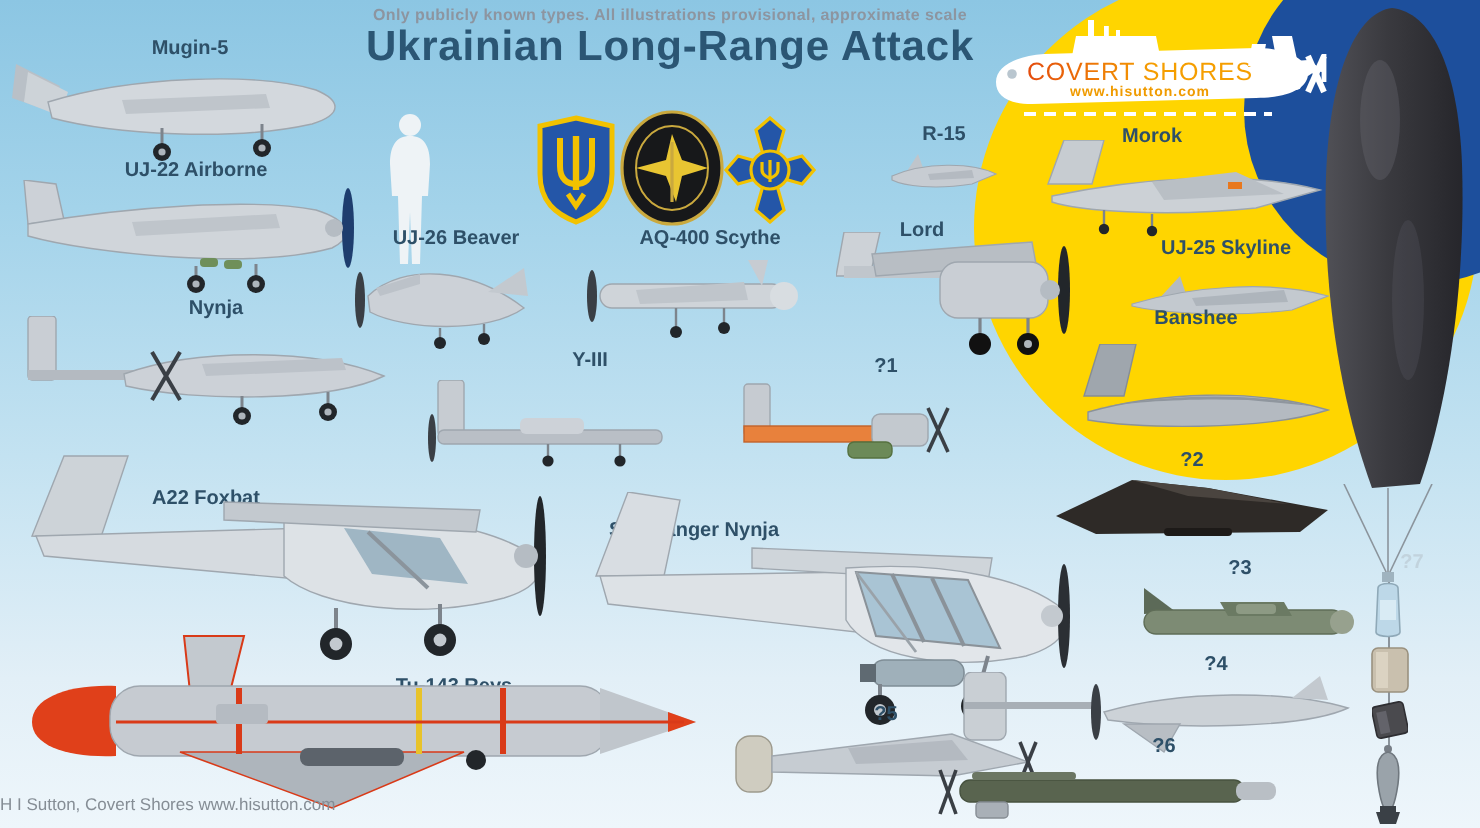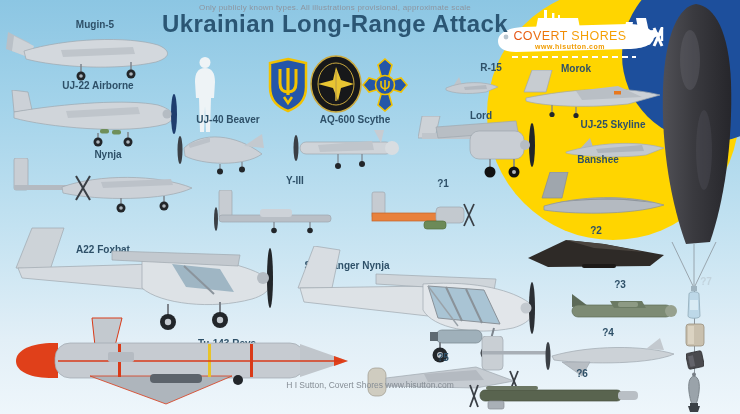--- a/index.html
+++ b/index.html
@@ -5,29 +5,29 @@
   html,body{margin:0;padding:0;background:#333;}
   #canvas{
     position:relative;width:740px;height:414px;overflow:hidden;
     font-family:"Liberation Sans",sans-serif;
     background:linear-gradient(180deg,#8cc6e3 0%,#a3d3ea 25%,#c3e2f1 55%,#e2eff7 82%,#eef6fb 100%);
   }
   .abs{position:absolute;}
   .circle{position:absolute;border-radius:50%;}
   #yellow-circle{left:487px;top:-12px;width:252px;height:252px;background:#ffd500;}
   #blue-circle{left:622px;top:-32px;width:174px;height:174px;background:#1d4f9c;}
-  #subtitle{left:110px;top:3px;width:450px;text-align:center;font-size:8px;color:#8d95a0;letter-spacing:.2px;}
-  #title{left:110px;top:13px;width:450px;text-align:center;font-weight:bold;font-size:24px;line-height:22px;color:#2b5674;letter-spacing:.4px;}
+  #subtitle{left:110px;top:3px;width:450px;text-align:center;font-size:8px;color:#8d95a0;letter-spacing:.2px;font-weight:bold;}
+  #title{left:110px;top:13px;width:450px;text-align:center;font-weight:bold;font-size:21px;line-height:22px;color:#2b5674;letter-spacing:.4px;}
   .lbl{position:absolute;transform:translateX(-50%);white-space:nowrap;font-size:10px;font-weight:bold;color:#2e5068;}
   .lbl.faint{color:#c2d3dd;font-weight:bold;}
   .art{position:absolute;}
   #logo-text{left:500px;top:29px;width:140px;text-align:center;font-weight:normal;font-size:12.5px;letter-spacing:.4px;
     background:linear-gradient(90deg,#e03a10 0%,#f59e00 55%);-webkit-background-clip:text;background-clip:text;color:transparent;}
   #logo-url{left:500px;top:43px;width:140px;text-align:center;font-size:7px;font-weight:bold;color:#f09b00;letter-spacing:.5px;}
-  #credit{left:0;top:380px;width:740px;text-align:center;font-size:8.5px;color:#858d95;}
+  #credit{left:0;top:397px;width:740px;font-size:8.5px;color:#858d95;}
 </style>
 </head>
 <body>
 
 <div id="canvas">
 
   <div id="yellow-circle" class="circle"></div>
   <div id="blue-circle" class="circle"></div>
 
   <svg class="art" style="left:652px;top:0" width="88" height="254" viewBox="0 0 88 254">
@@ -199,33 +199,33 @@
     <polygon points="90,60 232,60 166,88" fill="#aeb5bc" stroke="#d93a18" stroke-width="0.8"></polygon>
     <rect x="150" y="58" width="52" height="9" rx="4" fill="#5c636b"></rect>
     <rect x="118" y="28" width="3" height="33" fill="#d93a18"></rect>
     <rect x="250" y="28" width="3" height="33" fill="#d93a18"></rect>
     <rect x="208" y="28" width="3" height="33" fill="#e8c32a"></rect>
     <line x1="58" y1="45" x2="342" y2="45" stroke="#d93a18" stroke-width="1.6"></line>
     <rect x="108" y="36" width="26" height="10" rx="2" fill="#b5bbc2"></rect>
     <circle cx="238" cy="64" r="5" fill="#22262a"></circle>
   </svg>
 
-  <div class="lbl" style="left:228px;top:114px">UJ-40 Beaver</div>
+  <div class="lbl" style="left:228px;top:114px">UJ-26 Beaver</div>
   <svg class="art" style="left:172px;top:126px" width="98" height="50" viewBox="0 0 98 50">
     <ellipse cx="8" cy="24" rx="2.5" ry="14" fill="#3a3f45"></ellipse>
     <path d="M12,22 C30,5 64,8 90,28 C72,41 30,39 13,30 Z" fill="#ccd1d7" stroke="#9fa7af" stroke-width="0.7"></path>
     <polygon points="16,18 38,11 38,16 18,22" fill="#bcc2c9"></polygon>
     <polygon points="72,20 90,8 92,22" fill="#c3c9cf"></polygon>
     <line x1="48" y1="38" x2="48" y2="44" stroke="#7d848c" stroke-width="1.2"></line>
     <line x1="70" y1="36" x2="70" y2="42" stroke="#7d848c" stroke-width="1.2"></line>
     <circle cx="48" cy="45.5" r="3" fill="#22262a"></circle>
       <circle cx="70" cy="43.5" r="3" fill="#22262a"></circle>
   </svg>
 
-  <div class="lbl" style="left:355px;top:114px">AQ-600 Scythe</div>
+  <div class="lbl" style="left:355px;top:114px">AQ-400 Scythe</div>
   <svg class="art" style="left:288px;top:126px" width="120" height="48" viewBox="0 0 120 48">
     <ellipse cx="8" cy="22" rx="2.5" ry="13" fill="#3a3f45"></ellipse>
     <rect x="12" y="16" width="92" height="12" rx="6" fill="#cfd4d9" stroke="#9fa7af" stroke-width="0.7"></rect>
     <circle cx="104" cy="22" r="7" fill="#d8dde1"></circle>
     <polygon points="30,19 84,15 86,24 32,26" fill="#bfc5cb"></polygon>
     <polygon points="86,4 96,4 93,17" fill="#c7ccd2"></polygon>
     <line x1="50" y1="28" x2="50" y2="38" stroke="#7d848c" stroke-width="1.2"></line>
     <line x1="74" y1="28" x2="74" y2="36" stroke="#7d848c" stroke-width="1.2"></line>
     <circle cx="50" cy="40" r="3" fill="#22262a"></circle>
       <circle cx="74" cy="38" r="3" fill="#22262a"></circle>
@@ -236,36 +236,36 @@
     <ellipse cx="4" cy="29" rx="2" ry="12" fill="#3a3f45"></ellipse>
     <rect x="7" y="0" width="13" height="28" rx="2" fill="#c7ccd2" stroke="#9fa7af" stroke-width="0.7"></rect>
     <rect x="7" y="25" width="112" height="7" rx="3" fill="#b9bfc6" stroke="#9fa7af" stroke-width="0.7"></rect>
     <rect x="48" y="19" width="32" height="8" rx="3" fill="#cdd2d8"></rect>
     <line x1="62" y1="32" x2="62" y2="39" stroke="#7d848c" stroke-width="1.2"></line>
     <line x1="98" y1="32" x2="98" y2="39" stroke="#7d848c" stroke-width="1.2"></line>
     <circle cx="62" cy="40.5" r="2.8" fill="#22262a"></circle>
       <circle cx="98" cy="40.5" r="2.8" fill="#22262a"></circle>
   </svg>
 
-  <div class="lbl" style="left:481px;top:110px">Lord</div>
+  <div class="lbl" style="left:461px;top:110px">Lord</div>
   <svg class="art" style="left:418px;top:116px" width="132" height="64" viewBox="0 0 132 64">
     <polygon points="4,0 22,0 17,22 0,22" fill="#cdd2d7" stroke="#9fa7af" stroke-width="0.7"></polygon>
     <rect x="4" y="17" width="52" height="6" fill="#c0c6cc"></rect>
     <polygon points="18,11 98,5 100,16 20,22" fill="#b8bec4" stroke="#9fa7af" stroke-width="0.7"></polygon>
     <rect x="52" y="15" width="54" height="28" rx="9" fill="#c9ced4" stroke="#9fa7af" stroke-width="0.7"></rect>
     <ellipse cx="114" cy="29" rx="3" ry="22" fill="#22262a"></ellipse>
     <circle cx="107" cy="29" r="5" fill="#b5bcc3"></circle>
     <line x1="72" y1="43" x2="72" y2="52" stroke="#7d848c" stroke-width="1.6"></line>
     <line x1="96" y1="43" x2="96" y2="52" stroke="#7d848c" stroke-width="1.6"></line>
     <circle cx="72" cy="56" r="5.5" fill="#111"></circle>
       <circle cx="96" cy="56" r="5.5" fill="#111"></circle>
     <circle cx="96" cy="56" r="2" fill="#aeb5bc"></circle>
   </svg>
 
-  <div class="lbl" style="left:491px;top:62px">R-15</div>
+  <div class="lbl" style="left:472px;top:62px">R-15</div>
   <svg class="art" style="left:442px;top:74px" width="60" height="24" viewBox="0 0 60 24">
     <polygon points="10,14 17,3 21,14" fill="#bfc5cb"></polygon>
     <path d="M4,14 C20,7 44,7 56,13 L44,18 C25,21 10,19 4,16 Z" fill="#c7ccd2" stroke="#9fa7af" stroke-width="0.6"></path>
     <polygon points="22,13 44,11 45,15 23,16" fill="#b4bac1"></polygon>
   </svg>
 
   <div class="lbl" style="left:576px;top:63px">Morok</div>
   <svg class="art" style="left:518px;top:70px" width="146" height="50" viewBox="0 0 146 50">
     <polygon points="14,0 34,0 28,22 6,22" fill="#c7ccd1" stroke="#9fa7af" stroke-width="0.7"></polygon>
     <path d="M8,28 C52,19 104,15 142,25 L110,34 C62,39 20,35 8,31 Z" fill="#ccd1d6" stroke="#9fa7af" stroke-width="0.7"></path>

